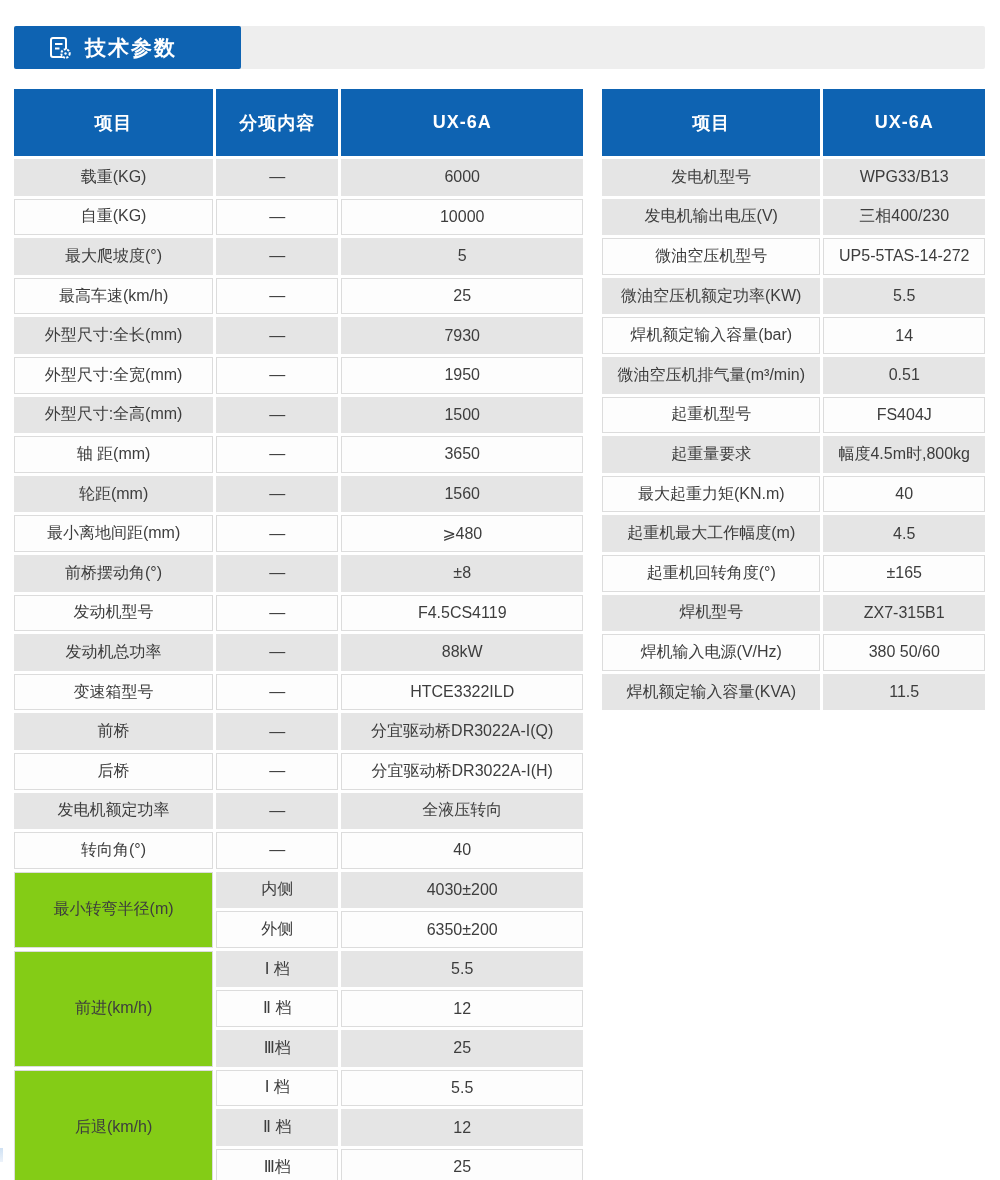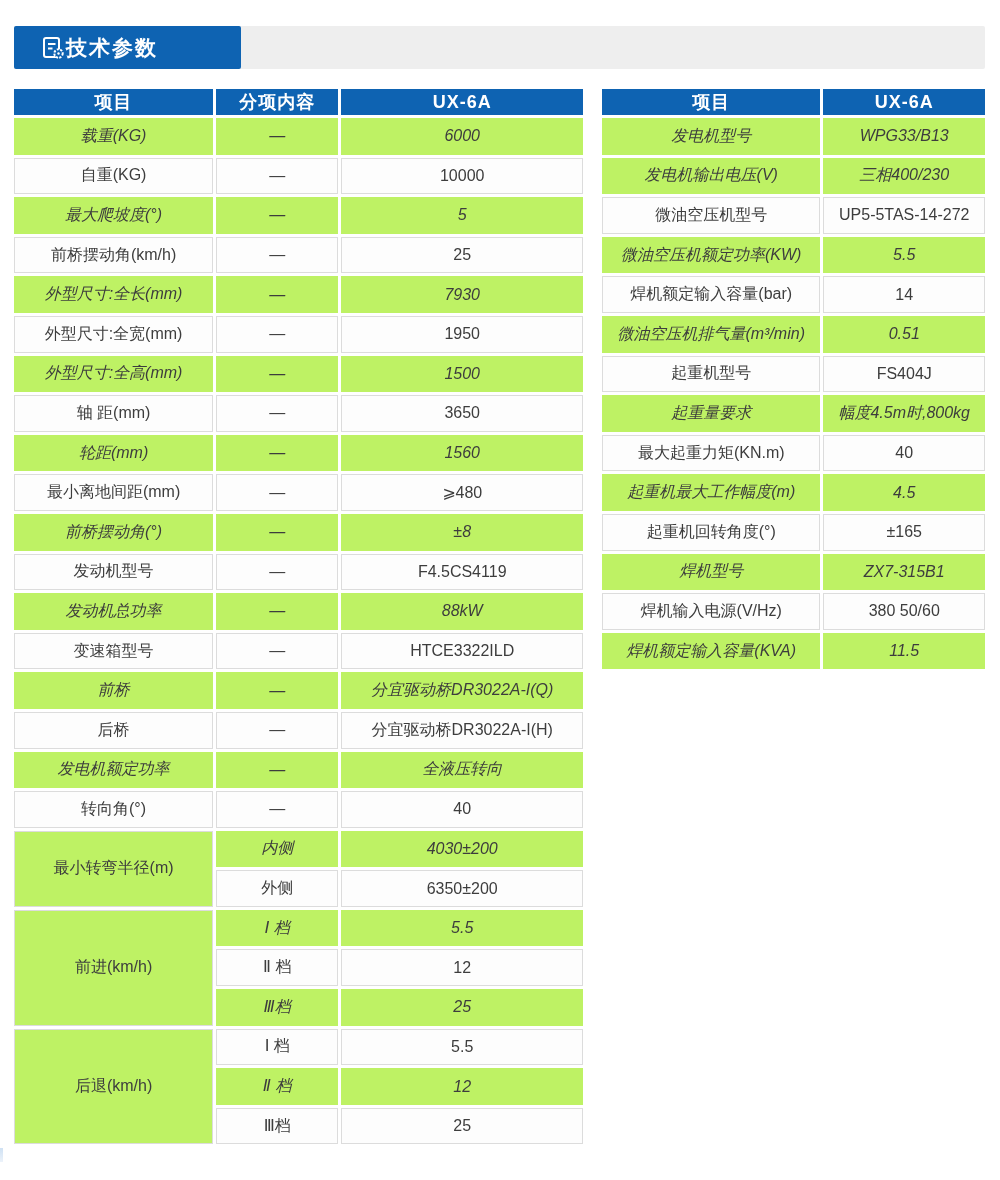--- a/index.html
+++ b/index.html
@@ -8,45 +8,45 @@
     font-family:"Liberation Sans","DejaVu Sans",sans-serif;
     color:#3d3d3d;overflow:hidden;
   }
   .title-band{
     position:absolute;left:14px;top:26px;width:971px;height:43px;
     background:#eeeeee;border-radius:2px;
   }
   .title-tab{
     position:absolute;left:14px;top:26px;width:227px;height:43px;
     background:#0e63b2;border-radius:2px;display:flex;align-items:center;
-    padding-left:26px;box-sizing:border-box;
+    gap:12px;padding-left:33px;box-sizing:border-box;
   }
   .title-tab .ttl{
     color:#ffffff;font-size:21px;font-weight:700;letter-spacing:2px;
   }
   .title-tab svg{display:block;}
   .tbl{
     position:absolute;border-collapse:separate;border-spacing:3px;
     background:#ffffff;table-layout:fixed;
   }
   #left-table{left:11px;top:86px;width:575px;}
   #right-table{left:599px;top:86px;width:389px;}
   .tbl th{
     background:#0e63b2;color:#ffffff;font-size:18px;font-weight:700;
-    height:26px;text-align:center;vertical-align:middle;padding:0 4px;
+    height:35px;text-align:center;vertical-align:middle;padding:16px 4px;
     letter-spacing:1px;
   }
   .tbl td{
     height:36.6px;text-align:center;vertical-align:middle;
     font-size:16px;color:#3d3d3d;padding:0 4px;white-space:nowrap;
     overflow:hidden;
   }
-  .tbl td.g{background:#bef264;font-style:italic;}
+  .tbl td.g{background:#e5e5e5;}
   .tbl td.w{background:#fdfdfd;box-shadow:inset 0 0 0 1px #dcdcdc;margin-top:23px;}
-  .tbl td.m{background:#bef264;box-shadow:inset 0 0 0 1px #dcdcdc;margin-left:32px;}
+  .tbl td.m{background:#84cc16;box-shadow:inset 0 0 0 1px #dcdcdc;margin-left:32px;}
   .edge-accent{
     position:absolute;left:0;top:1148px;width:3px;height:14px;
     background:linear-gradient(#9fc3e8,#d9e6f5);opacity:.5;
   }
 </style>
 </head>
 <body>
 
 <div class="title-band"></div>
 <div class="title-tab">
@@ -85,21 +85,21 @@
         <td class="w">自重(KG)</td>
         <td class="w">—</td>
         <td class="w">10000</td>
       </tr>
       <tr>
         <td class="g">最大爬坡度(°)</td>
         <td class="g">—</td>
         <td class="g">5</td>
       </tr>
       <tr>
-        <td class="w">前桥摆动角(km/h)</td>
+        <td class="w">最高车速(km/h)</td>
         <td class="w">—</td>
         <td class="w">25</td>
       </tr>
       <tr>
         <td class="g">外型尺寸:全长(mm)</td>
         <td class="g">—</td>
         <td class="g">7930</td>
       </tr>
       <tr>
         <td class="w">外型尺寸:全宽(mm)</td>

